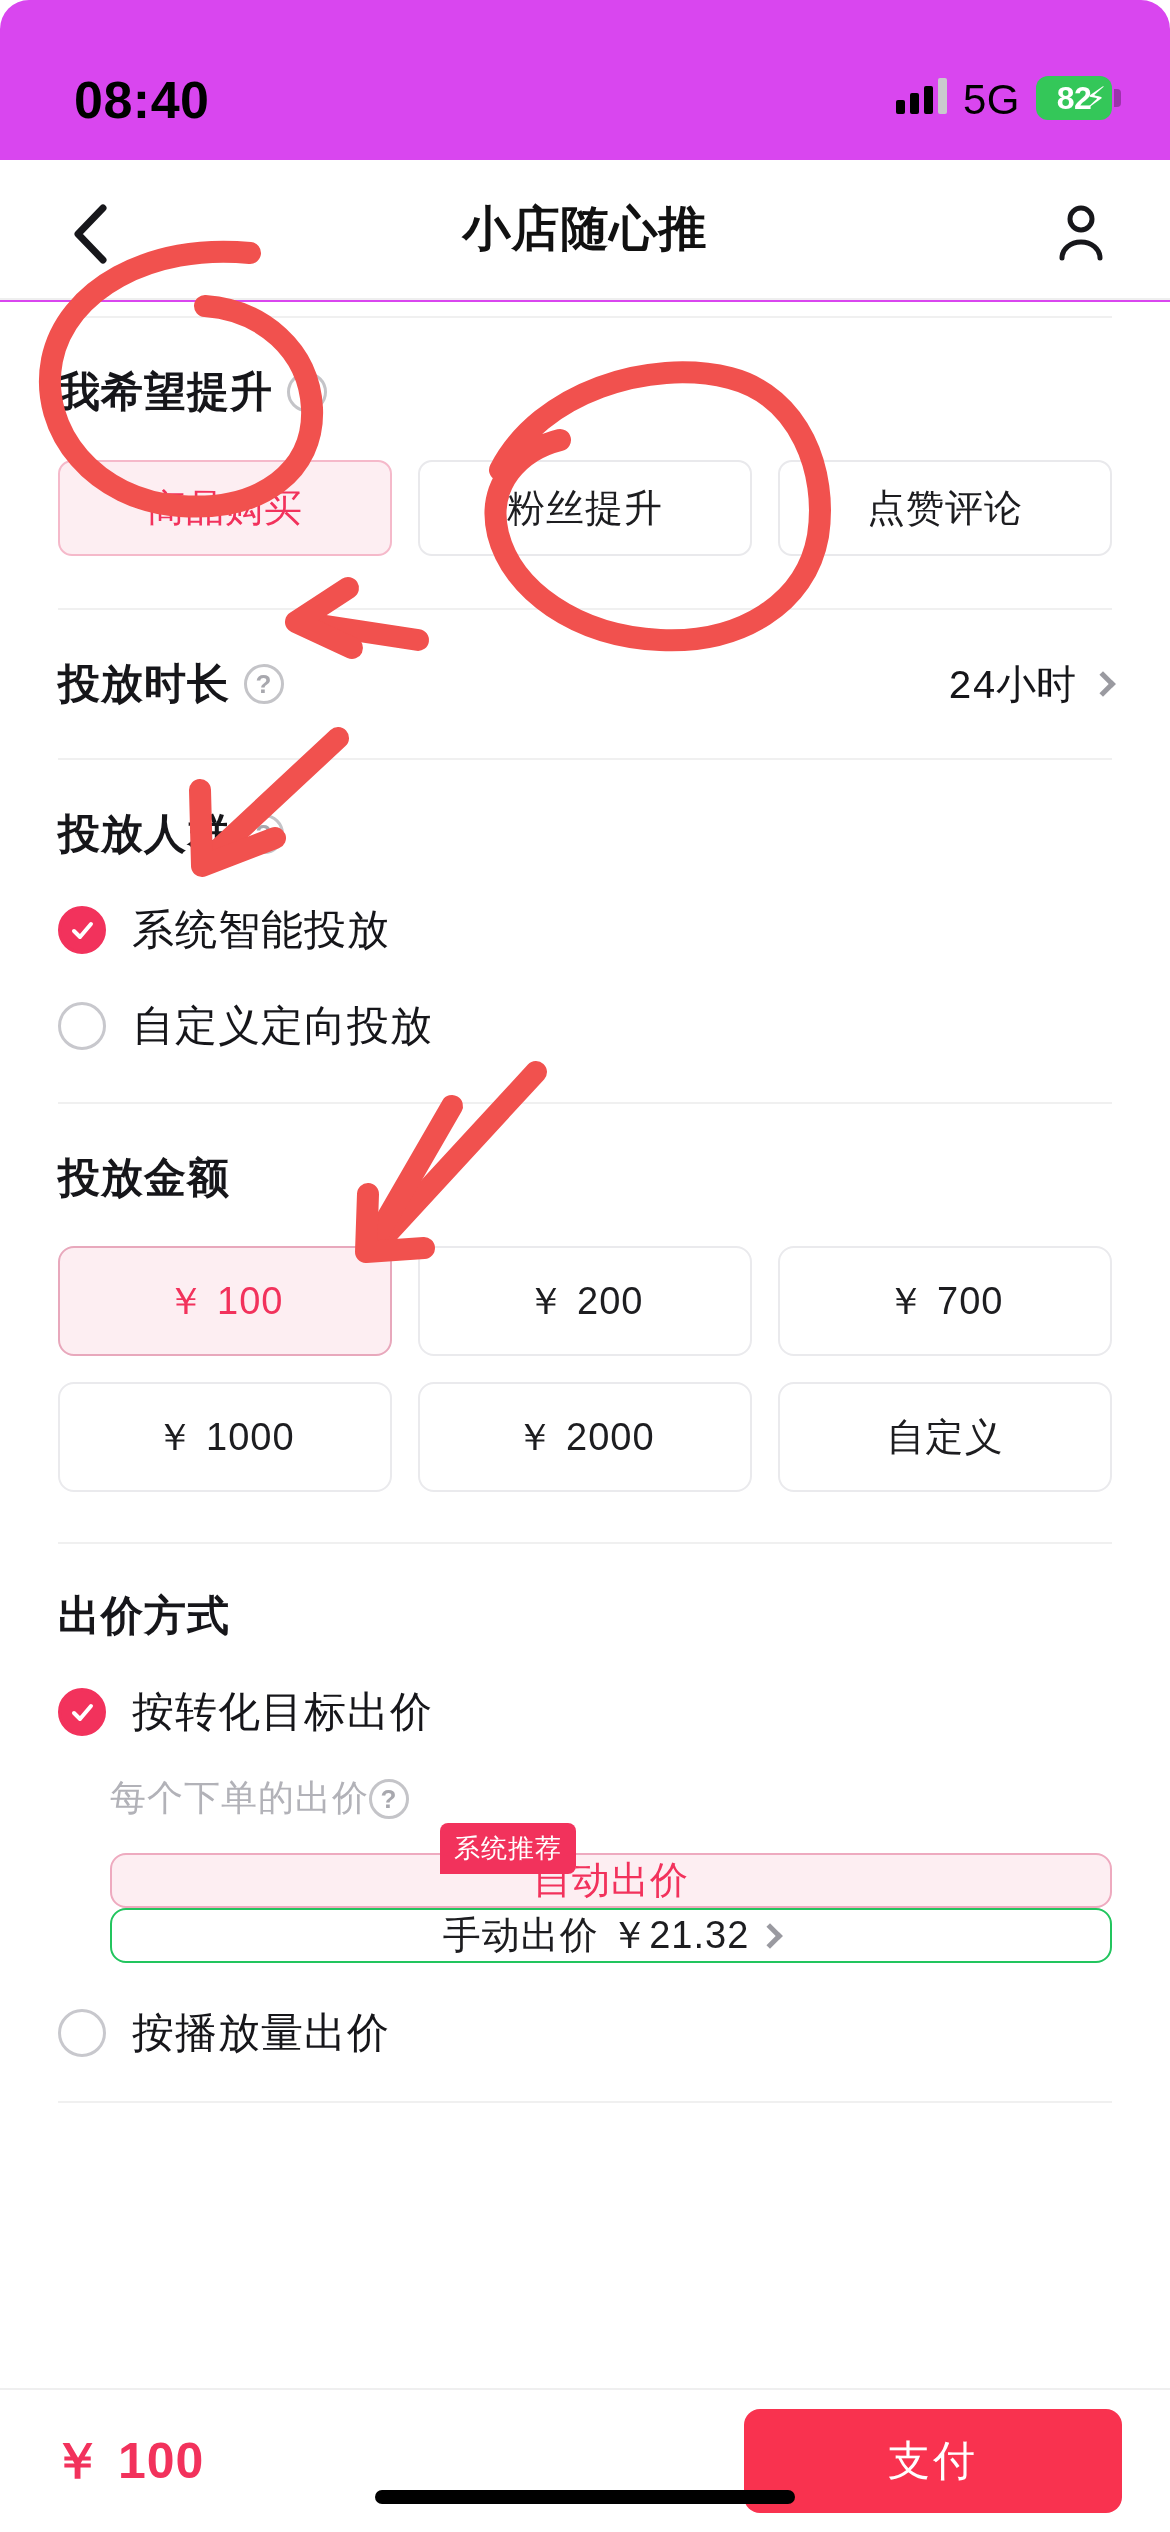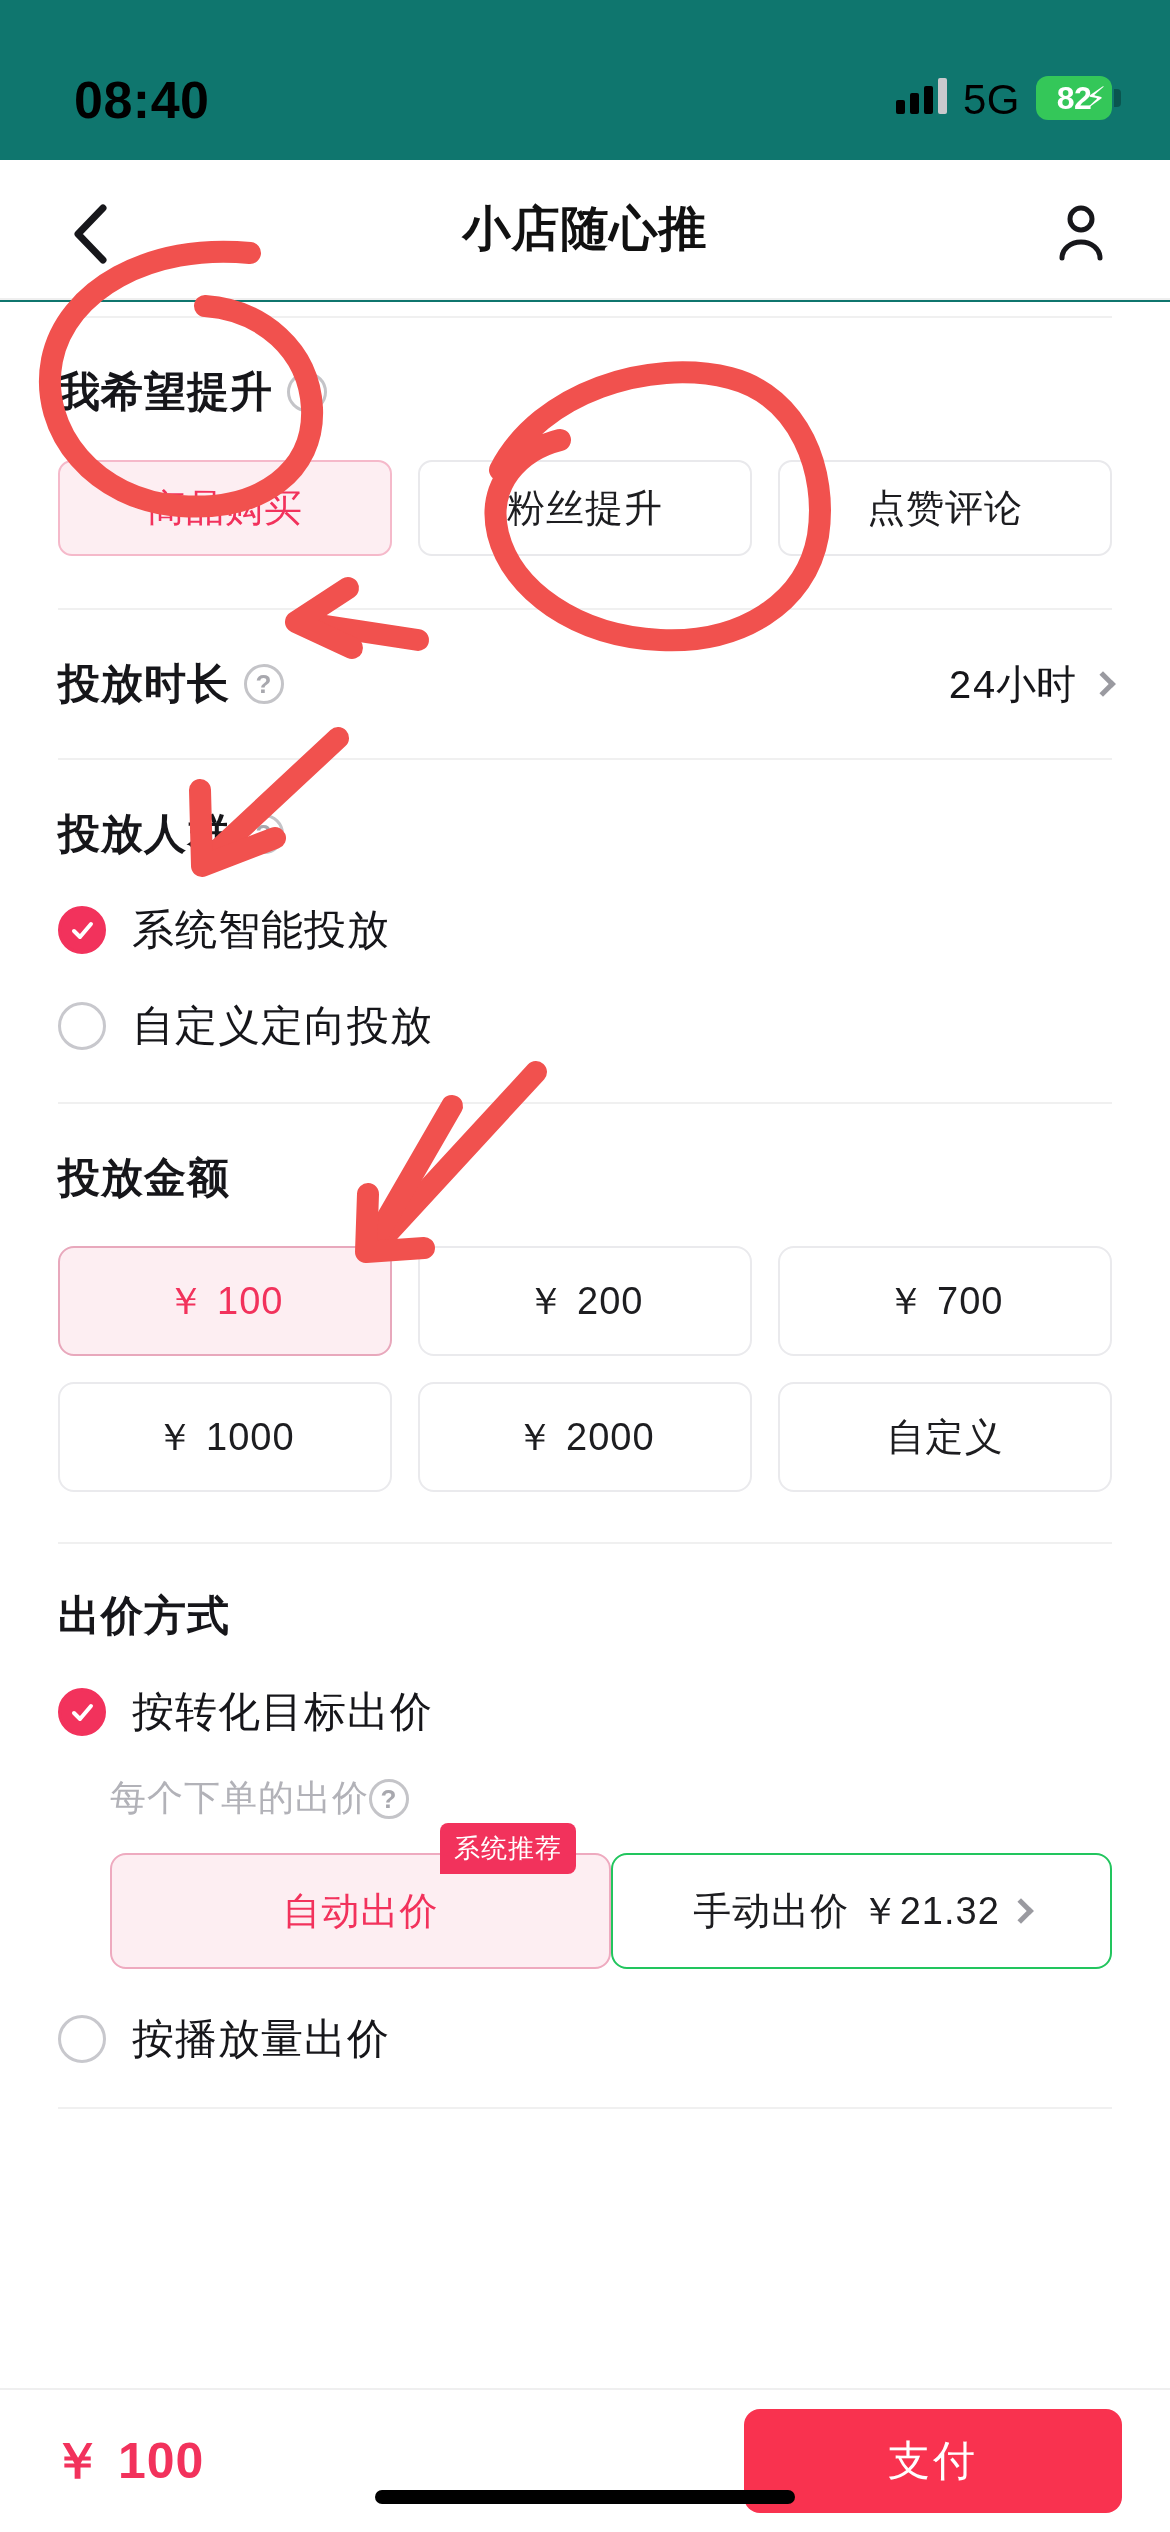--- a/index.html
+++ b/index.html
@@ -5,21 +5,22 @@
   * { box-sizing: border-box; margin: 0; padding: 0; }
   html, body {
     width: 1170px; height: 2532px;
     background: #ffffff;
     font-family: "Liberation Sans", "DejaVu Sans", sans-serif;
     overflow: hidden;
   }
   #phone {
     position: relative;
     width: 1170px; height: 2532px;
-    background: #0f766e;
+    background: #d946ef;
+    border-radius: 29px;
   }
 
   
   .statusbar {
     position: absolute; top: 0; left: 0;
     width: 1170px; height: 160px;
     display: flex; align-items: center; justify-content: space-between;
     padding: 40px 58px 0 74px;
   }
   .status-time {
@@ -162,21 +163,21 @@
   .amount.selected {
     background: #fdeef2; border-color: #e8a8bc; color: #f2325c;
   }
 
   .sub-label {
     display: flex; align-items: center; 
     font-size: 36px; color: #b2b2b8; letter-spacing: 1px;
   }
   .sub-label .help { border-color: #c4c4c8; color: #a8a8ae; }
 
-  .bid-row { display: flex; position: relative; }
+  .bid-row { display: flex; position: relative; flex-direction: column; }
   .bid-btn {
     flex: 1; height: 116px;
     display: flex; align-items: center; justify-content: center; gap: 12px;
     border: 2px solid #22c55e; border-radius: 16px;
     background: #fff; color: #1d1d20;
     font-size: 38px; letter-spacing: 1px;
   }
   .bid-btn.selected {
     background: #fdeef2; border-color: #eeaabf; color: #f2325c;
   }

